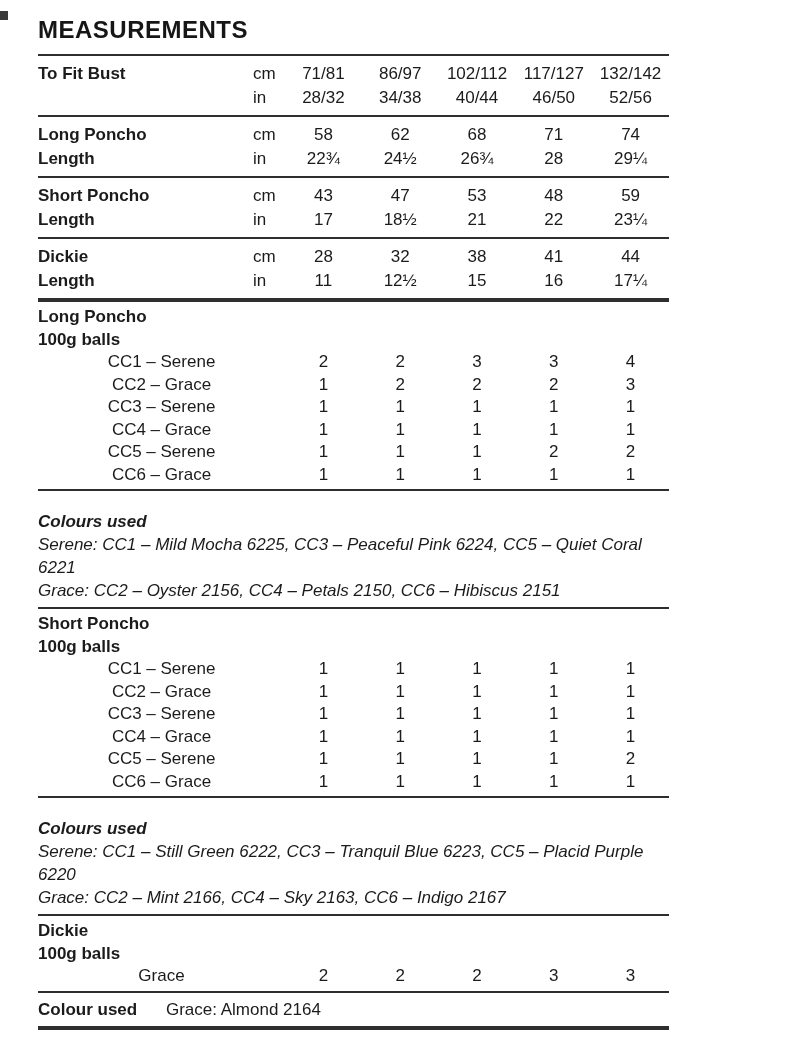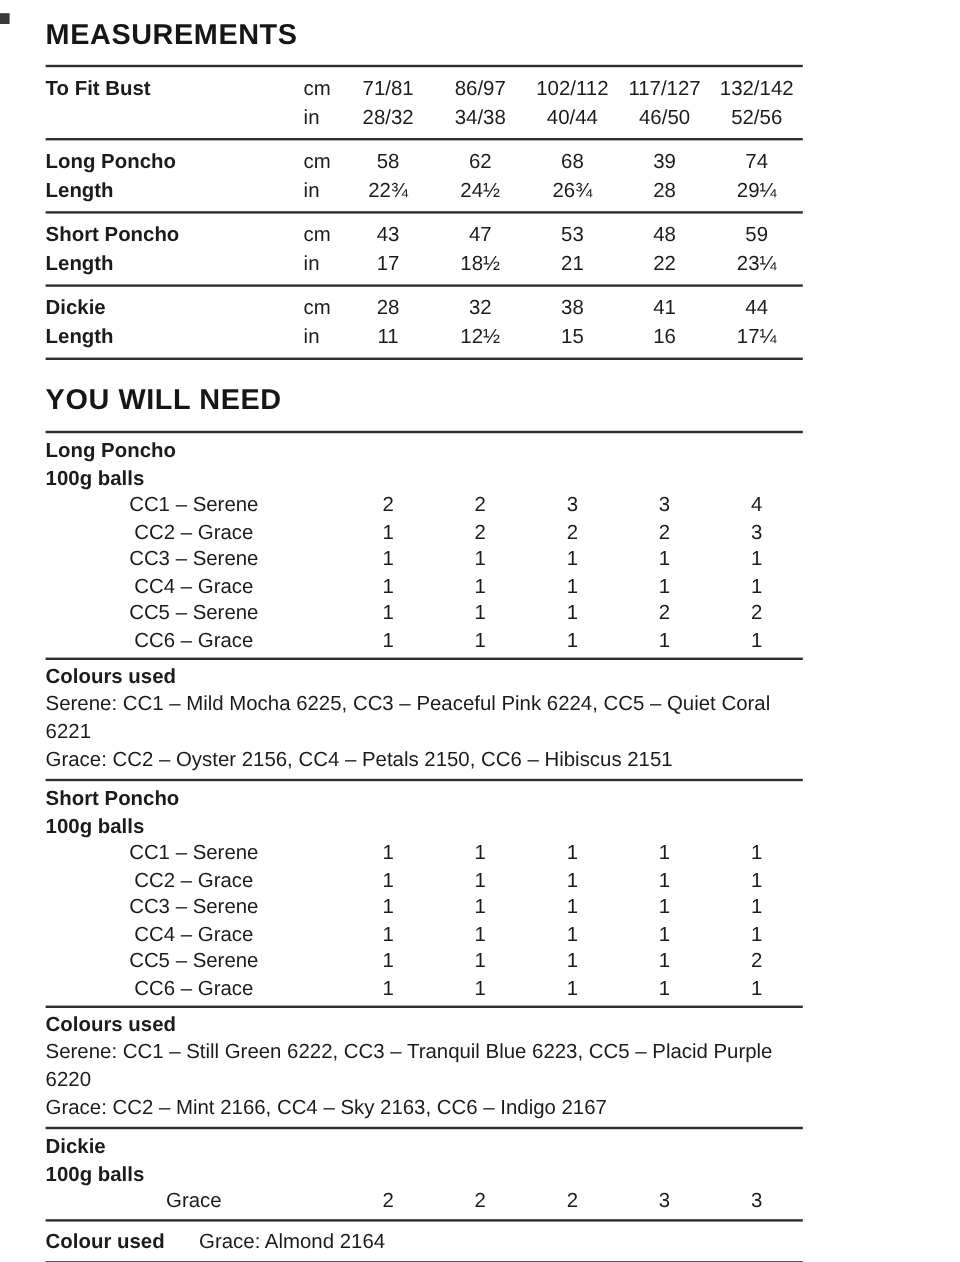--- a/index.html
+++ b/index.html
@@ -25,21 +25,21 @@
   }
   h1.second{margin-top:20px;margin-bottom:11px;}
   .rule{height:0;border:none;border-top:2px solid #2e2e2e;margin:0;}
   .trow{
     display:grid;
     grid-template-columns:215px 32px 1fr 1fr 1fr 1fr 1fr;
     align-items:baseline;
   }
   .mblk{padding:6px 0 5px 0;line-height:24px;}
   .ballblk{padding:4px 0 3px 0;line-height:22.5px;}
-  .cblk{padding:2px 0 5px 0;line-height:23px;}
+  .cblk{padding:19px 0 5px 0;line-height:23px;font-style:italic;}
   .lbl{font-weight:bold;}
   .val{text-align:center;}
   .span2{grid-column:1 / span 2;text-align:center;}
   .inlinepair{padding:5px 0;line-height:23px;}
   .inlinepair .follow{margin-left:24px;font-weight:normal;}
   .hookline{padding:5px 0;line-height:23px;}
 </style>
 </head>
 <body>
 
@@ -71,21 +71,21 @@
   </div>
   <div class="rule"></div>
 
   <div class="mblk">
     <div class="trow">
       <span class="lbl">Long Poncho</span>
       <span>cm</span>
       <span class="val">58</span>
       <span class="val">62</span>
       <span class="val">68</span>
-      <span class="val">39</span>
+      <span class="val">71</span>
       <span class="val">74</span>
     </div>
     <div class="trow">
       <span class="lbl">Length</span>
       <span>in</span>
       <span class="val">22¾</span>
       <span class="val">24½</span>
       <span class="val">26¾</span>
       <span class="val">28</span>
       <span class="val">29¼</span>
@@ -130,21 +130,20 @@
       <span>in</span>
       <span class="val">11</span>
       <span class="val">12½</span>
       <span class="val">15</span>
       <span class="val">16</span>
       <span class="val">17¼</span>
     </div>
   </div>
   <div class="rule"></div>
 
-  <h1 class="second">YOU WILL NEED</h1>
   <div class="rule"></div>
 
   <div class="ballblk">
     <div class="lbl">Long Poncho</div>
     <div class="lbl">100g balls</div>
     <div class="trow">
       <span class="span2">CC1 – Serene</span>
       <span class="val">2</span>
       <span class="val">2</span>
       <span class="val">3</span>

